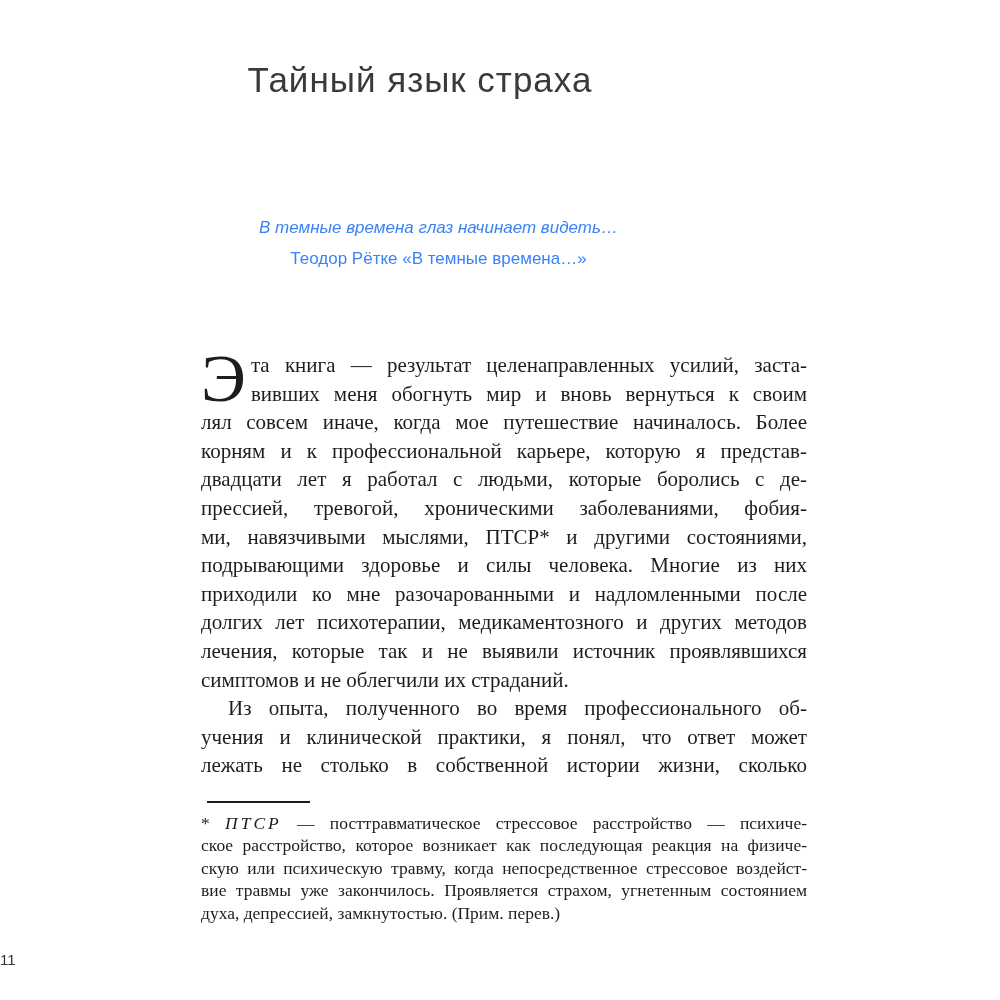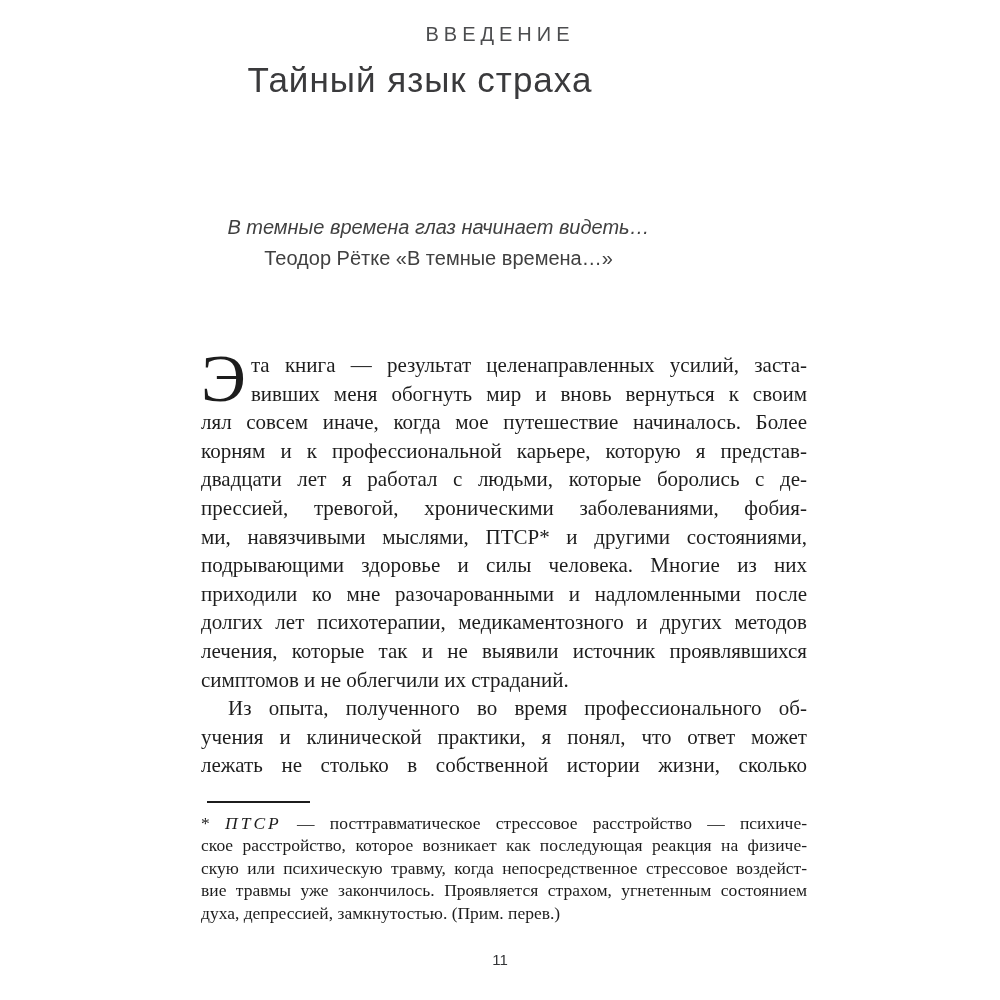--- a/index.html
+++ b/index.html
@@ -29,22 +29,22 @@
     font-family: "Liberation Sans", sans-serif;
     font-size: 35px; letter-spacing: 1px;
     color: #3a3a3c;
   }
 
   
   .epigraph {
     position: absolute; top: 212px; left: 0; width: 877px;
     text-align: center;
     font-family: "Liberation Sans", sans-serif;
-    font-size: 20px; line-height: 31px;
-    color: #404040;
+    font-size: 17px; line-height: 31px;
+    color: #3b82f6;
   }
   .epigraph .quote { font-style: italic; display: block; }
   .epigraph .attribution { font-style: normal; display: block; }
 
   
   .body-block {
     position: absolute; top: 351px; left: 201px; width: 606px;
     font-family: "Liberation Serif", serif;
     font-size: 21px; line-height: 28.6px;
     color: #1d1d1d;
@@ -80,32 +80,31 @@
     margin: 0 0 9px 6px;
   }
   .footnote .line:first-child { text-indent: 22px; }
   .fn-abbr { letter-spacing: 3px; font-style: italic; }
   .fn-last { text-align: left; }
   .fn-italic { }
 
   
   .folio {
     position: absolute; top: 951px; left: 0; width: 1000px;
-    text-align: center;
+    text-align: left;
     font-family: "Liberation Sans", sans-serif;
     font-size: 15px;
     color: #333436;
   }
 </style>
 </head>
 <body>
 
 <div class="page">
 
-  <div class="kicker">ВВЕДЕНИЕ</div>
 
   <div class="title">Тайный язык страха</div>
 
   <div class="epigraph">
     <span class="quote">В темные времена глаз начинает видеть…</span>
     <span class="attribution">Теодор Рётке «В темные времена…»</span>
   </div>
 
   <div class="body-block">
     <div class="para last-left">

